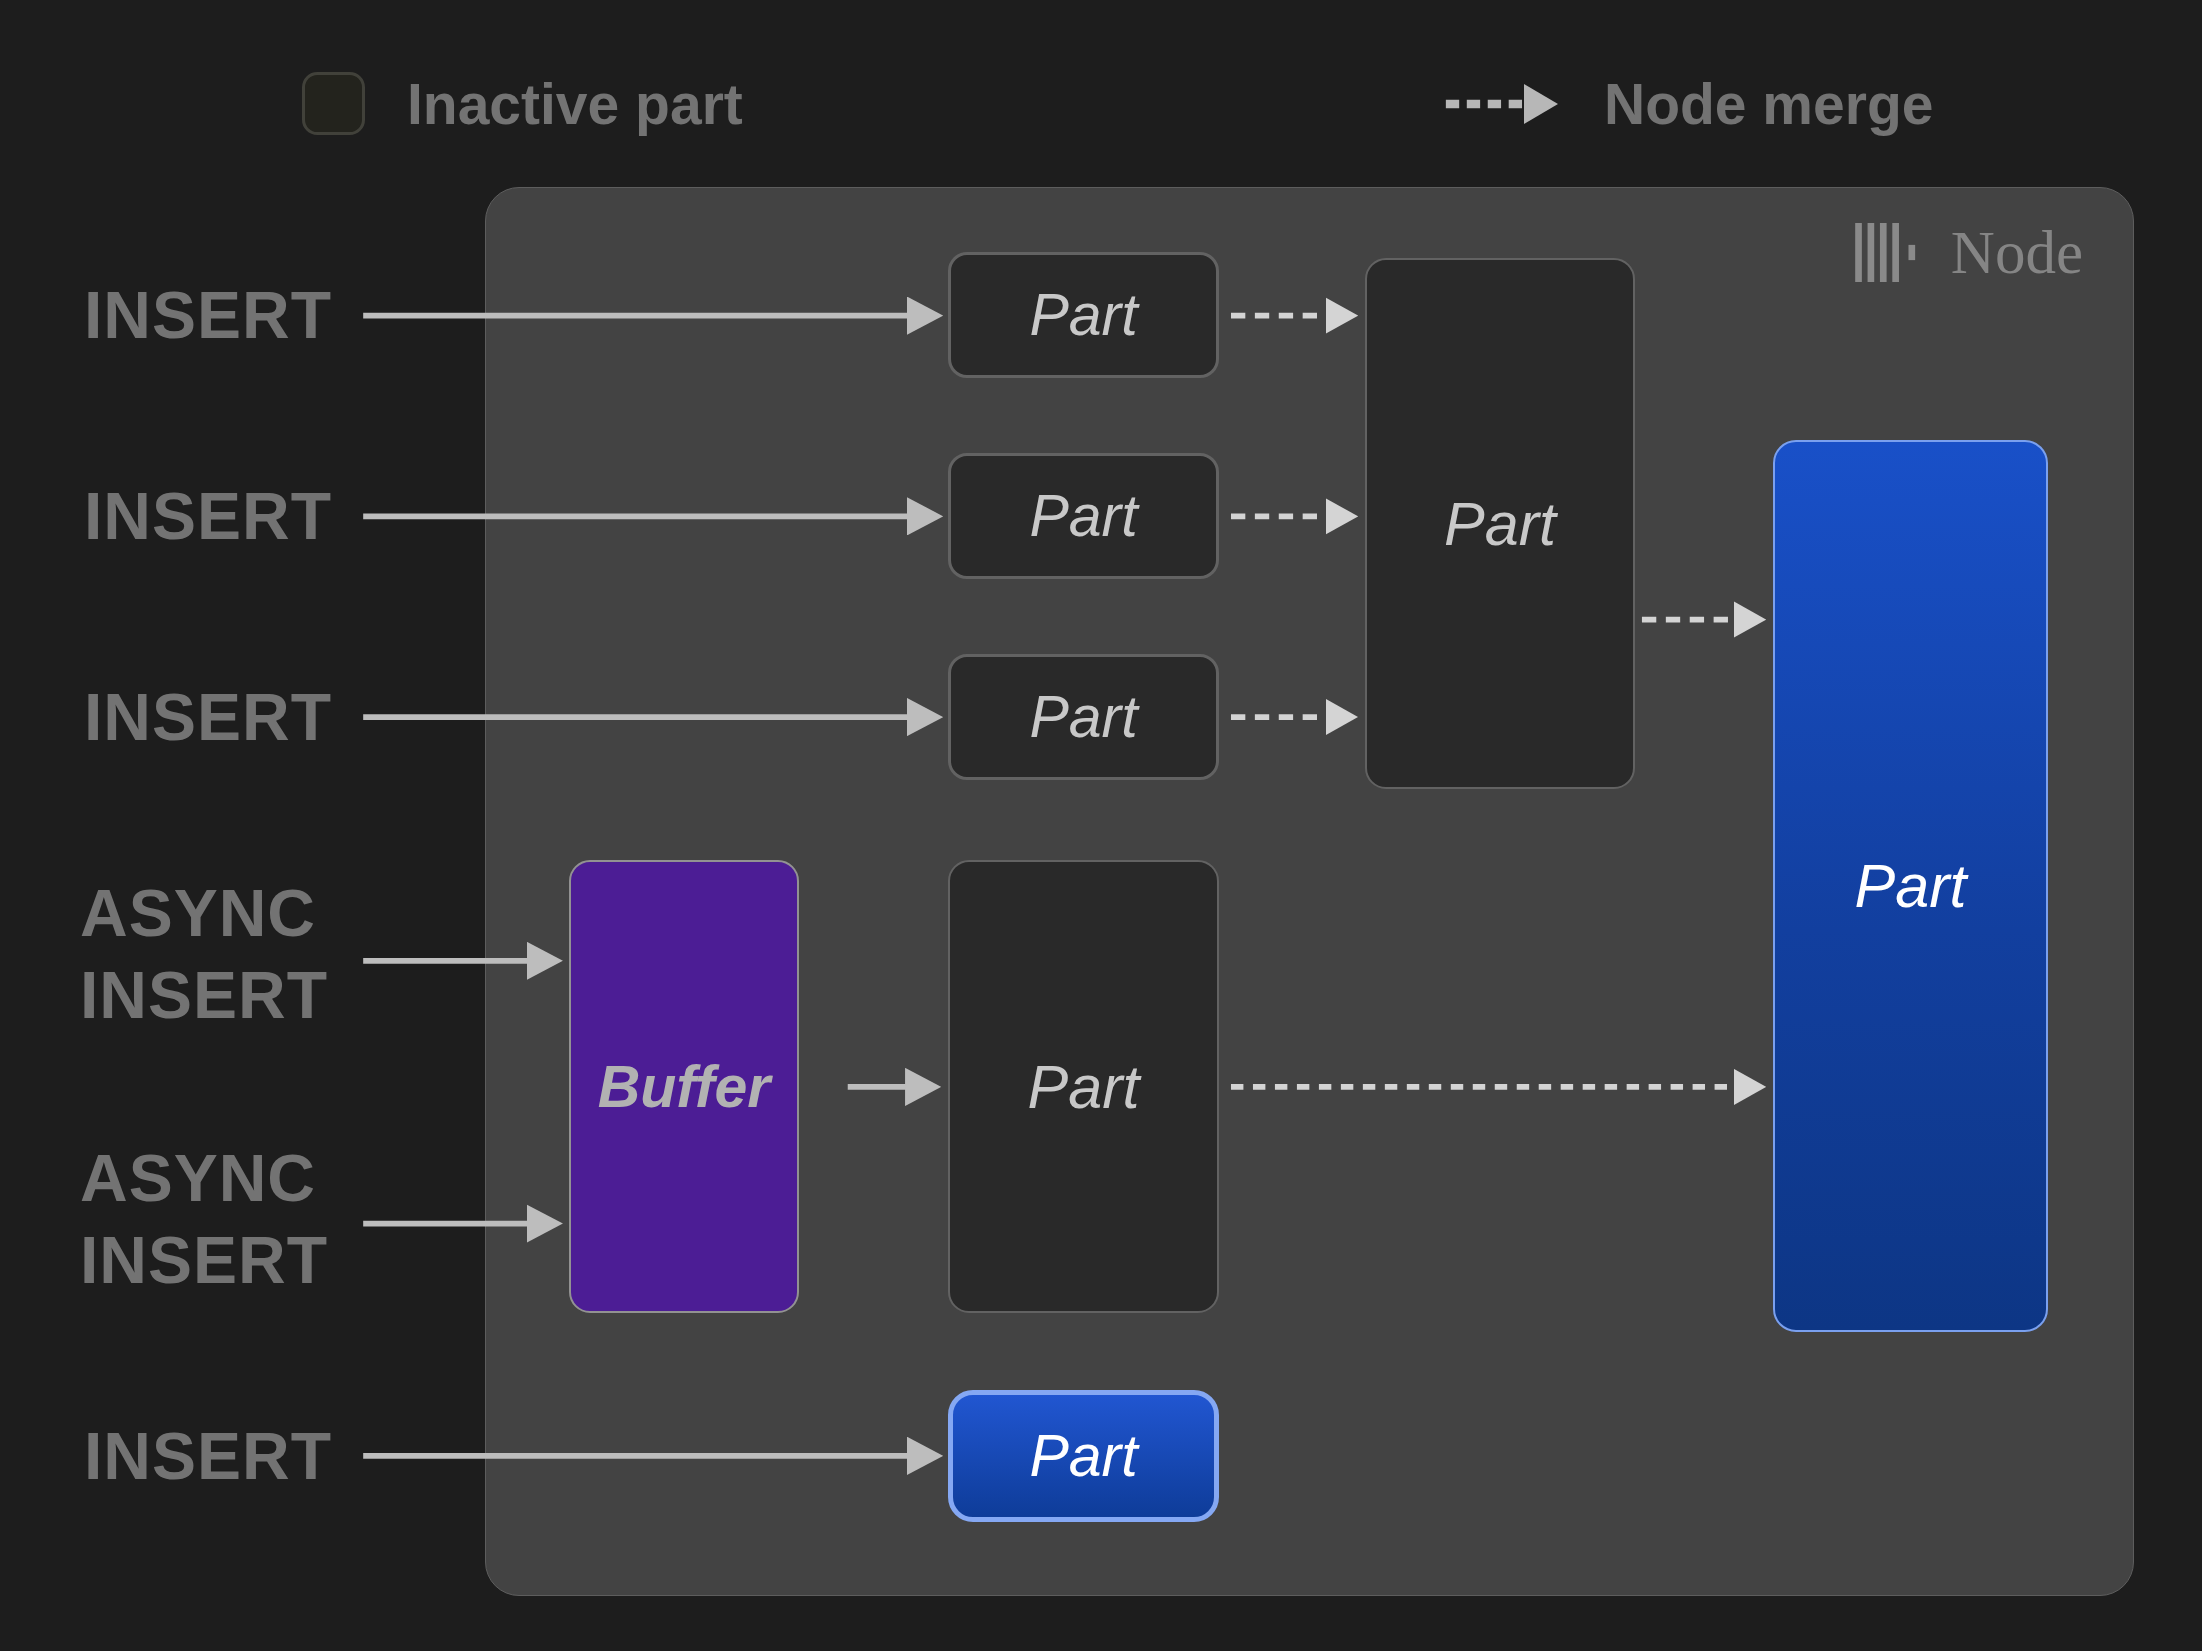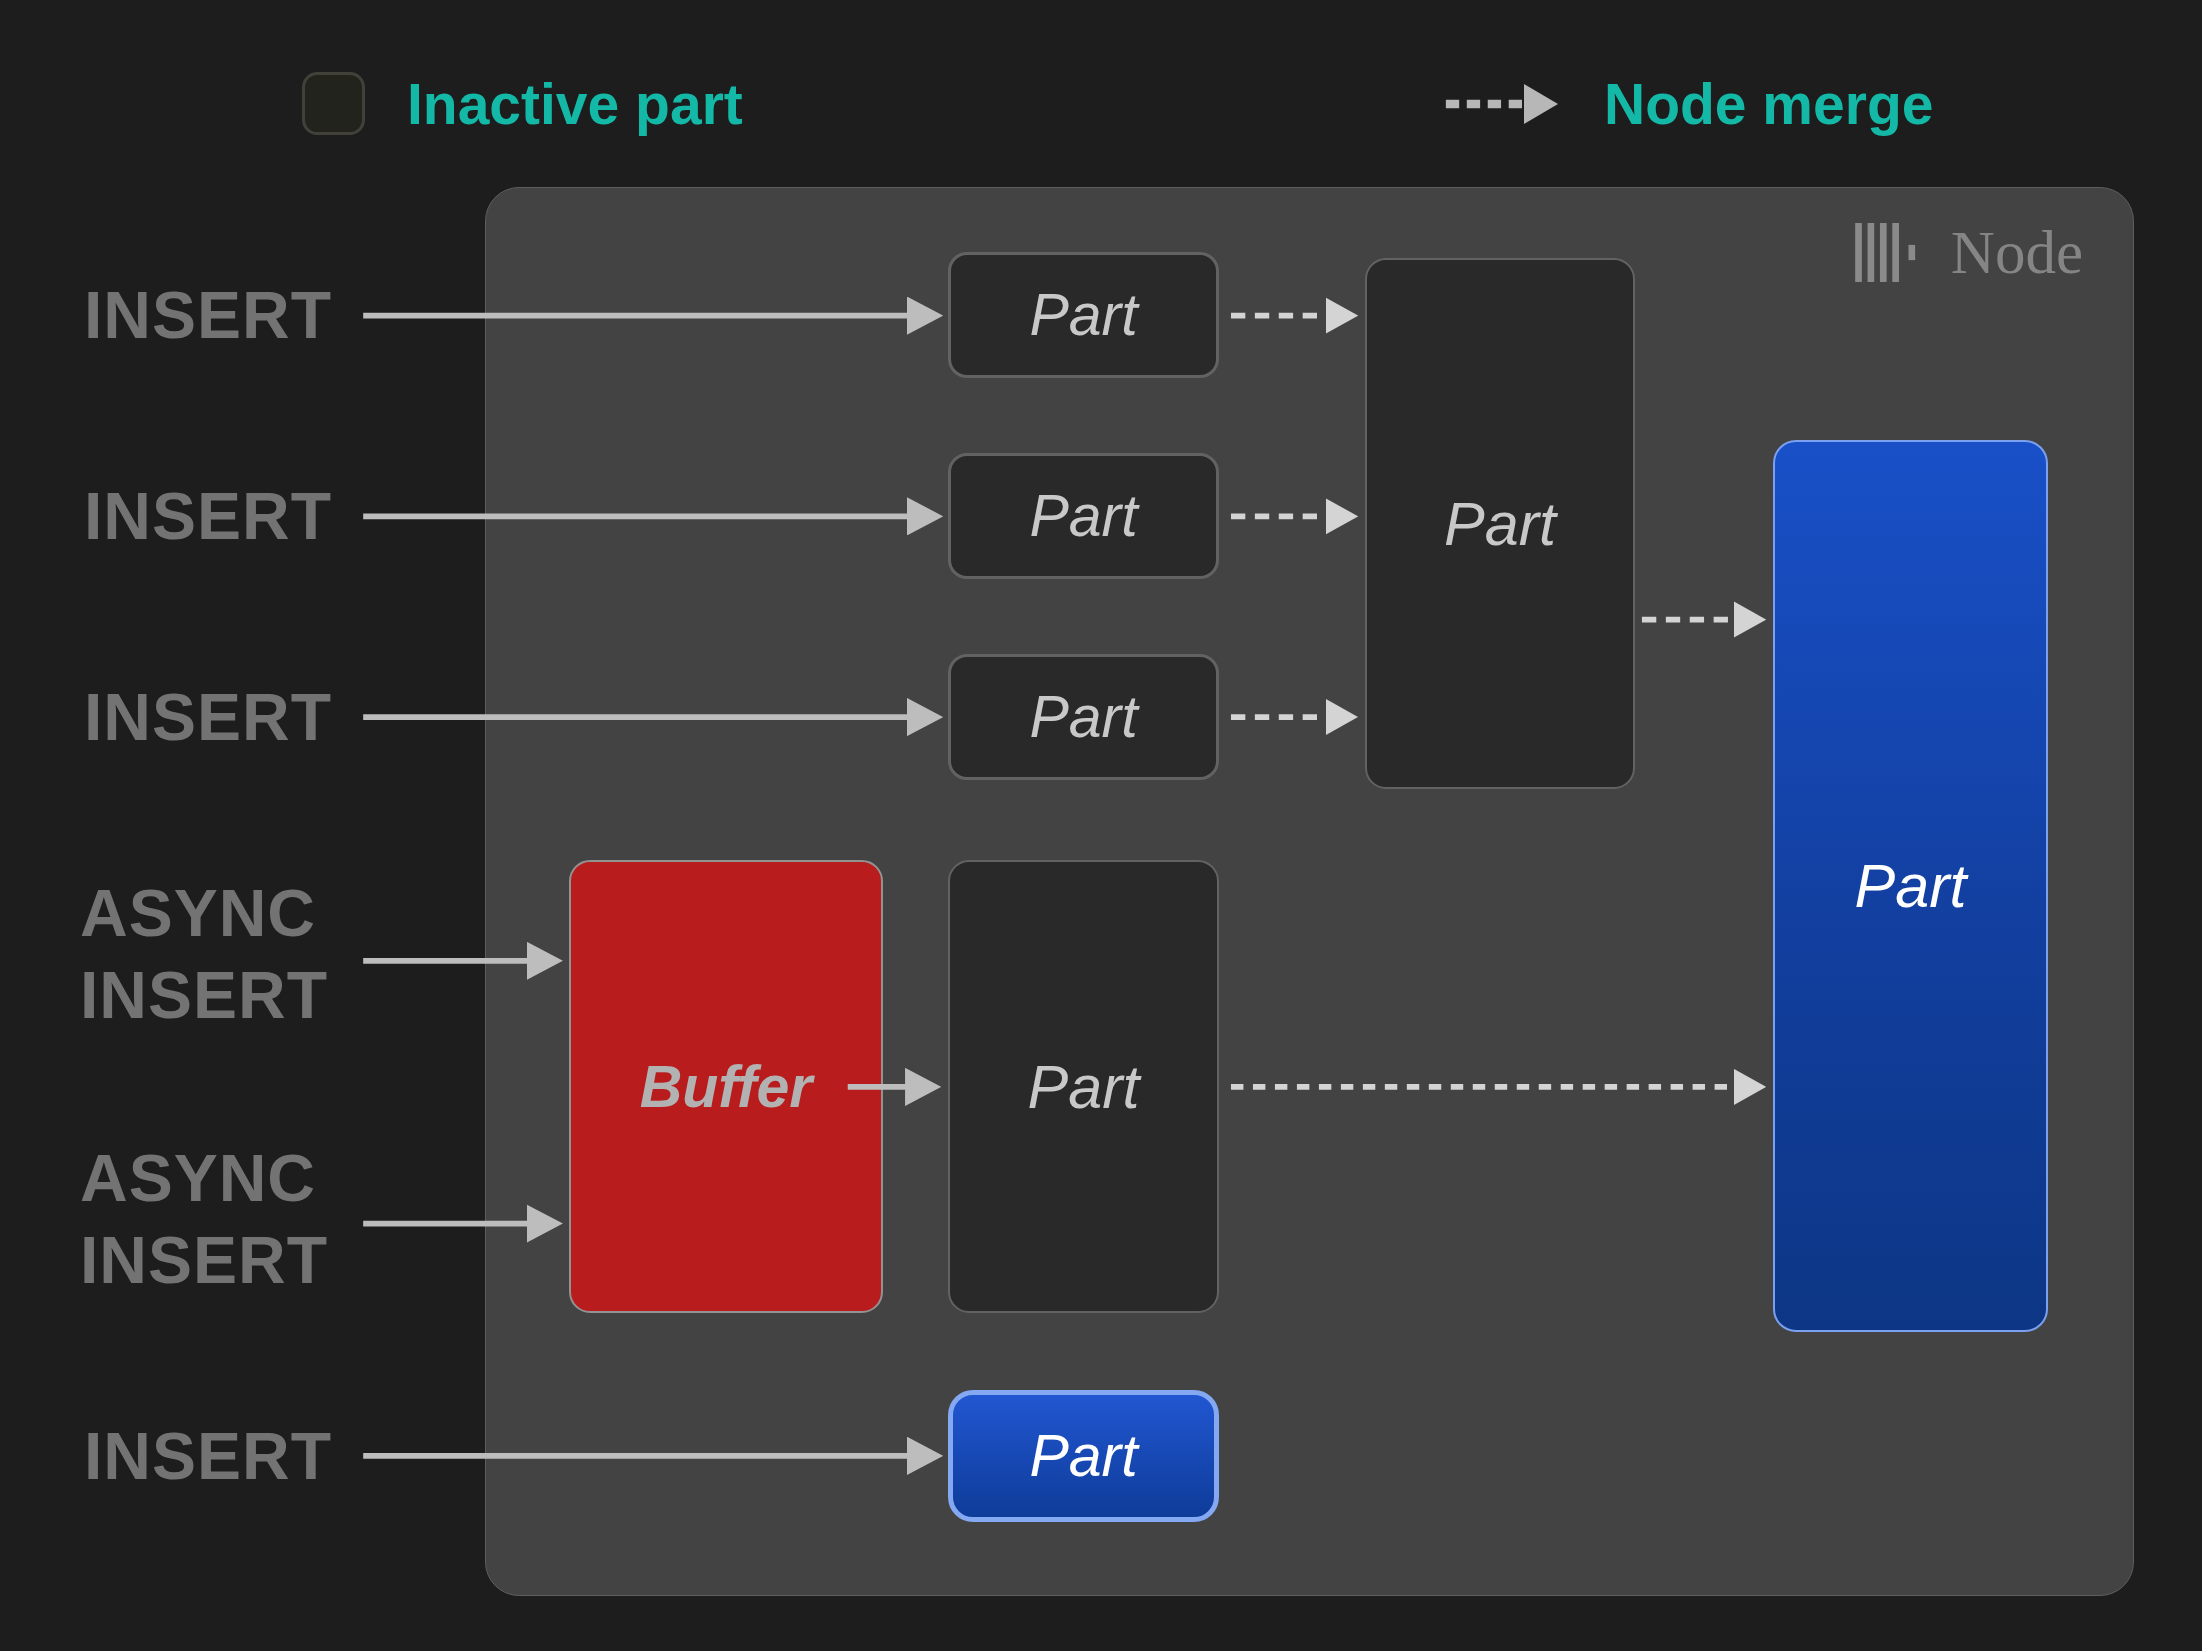--- a/index.html
+++ b/index.html
@@ -39,21 +39,21 @@
     display: flex; align-items: center;
   }
   .swatch {
     width: 63px; height: 63px;
     border-radius: 15.3px;
     box-sizing: border-box;
   }
   .swatch-inactive { background: #23231d; border: 3.8px solid #41413a; }
   .swatch-active   { background: #1b50c7; border: 3.8px solid #3a3a3a; }
   .legend-label {
-    color: #14b8a6;
+    color: #737373;
     font-size: 57px; font-weight: 600;
     margin-left: 42px;
     white-space: nowrap;
   }
   .legend-merge-arrow { margin-left: 0; }
 
   
   .io-label {
     position: absolute;
     color: #737373;
@@ -81,22 +81,22 @@
   .box-part-low { left: 948px; top: 654px; width: 271px; height: 126px; }
   .box-merged {
     left: 1365px; top: 258px; width: 270px; height: 531px;
     border-width: 2.9px; border-radius: 21px; font-size: 61px;
   }
   .box-async-part {
     left: 948px; top: 860px; width: 271px; height: 453px;
     border-width: 2.9px; border-radius: 21px; font-size: 61px;
   }
   .box-buffer {
-    left: 569px; top: 860px; width: 314px; height: 453px;
-    background: #b91c1c;
+    left: 569px; top: 860px; width: 230px; height: 453px;
+    background: #4c1d95;
     border: 2.9px solid #929292;
     border-radius: 21px;
     color: #b2b2b2;
     font-size: 59px; font-weight: 600; justify-content: center;
   }
   .box-active-large {
     left: 1773px; top: 440px; width: 275px; height: 892px;
     background: linear-gradient(180deg, #1950c8 0%, #123f9f 55%, #0d3685 100%);
     border: 2.9px solid #7aa0ef;
     border-radius: 23px;

